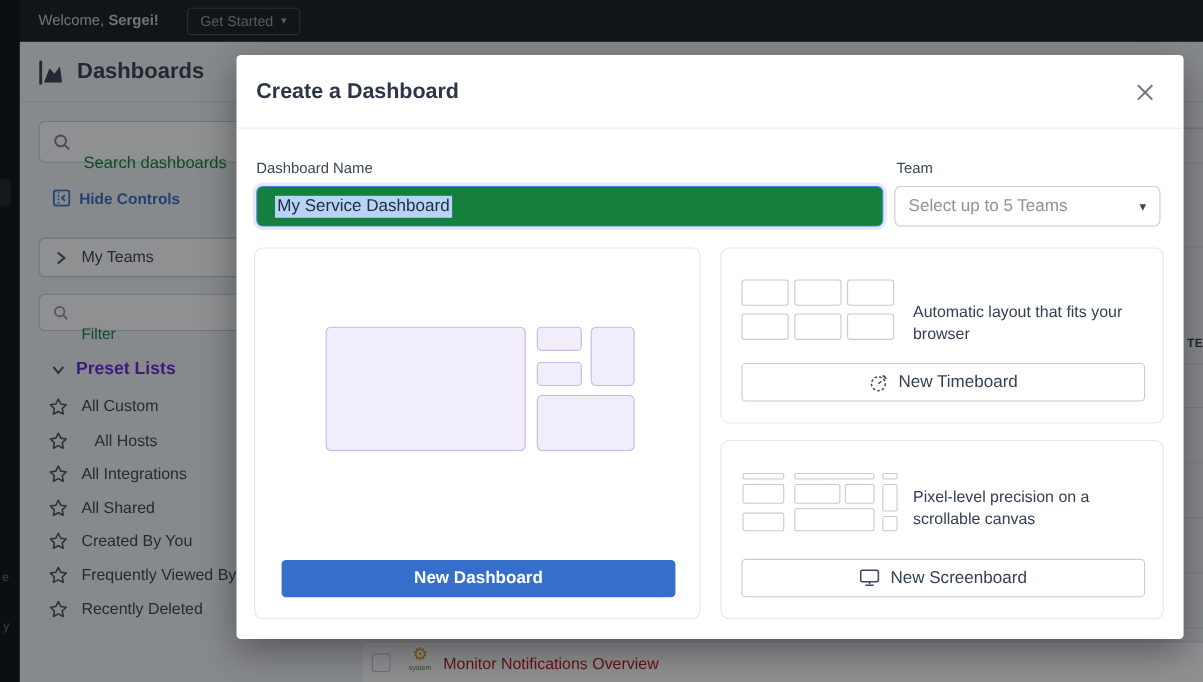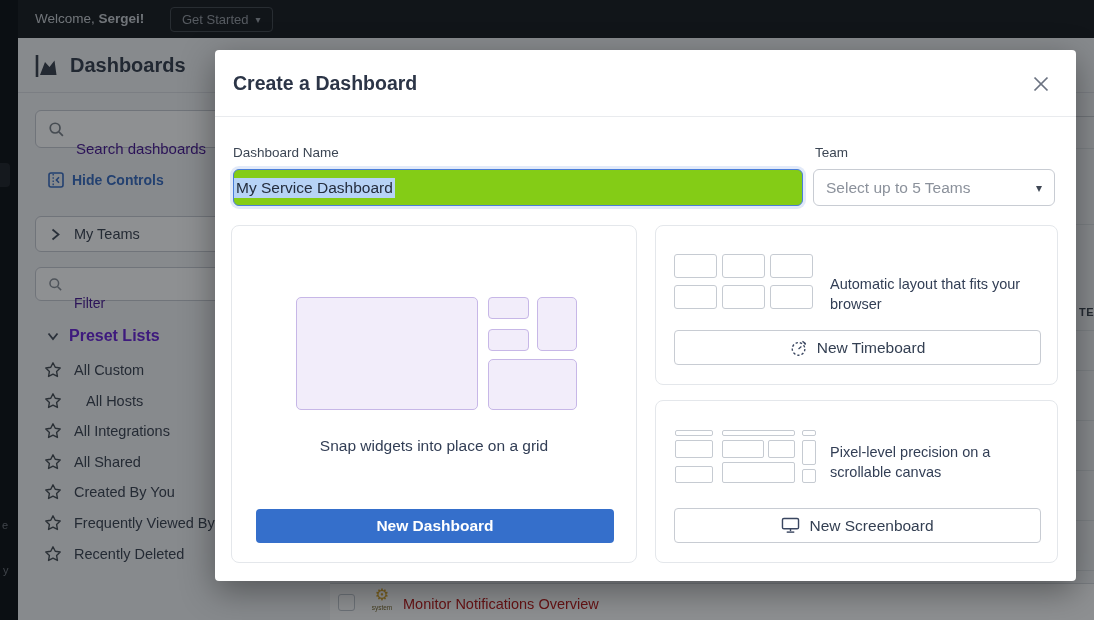--- a/index.html
+++ b/index.html
@@ -22,21 +22,21 @@
   .rail { left:0; top:0; width:18px; height:620px; background:#121418; z-index:2; }
   .rail-hl { left:0; top:163px; width:10px; height:24px; background:#24272c; border-radius:0 4px 4px 0; }
   .rail-frag { color:#70767d; font-size:11px; }
 
   .page-divider { height:1px; background:#dcdfe3; }
 
   .page-title-row { left:35px; top:54px; display:flex; align-items:center; gap:11px; }
   .page-title { font-size:20px; font-weight:600; color:#3a4250; }
 
   .sb-box { background:#fff; border:1px solid #c9cdd4; border-radius:6px; display:flex; align-items:center; }
-  .sb-placeholder { color:#4c1d95; font-size:15px;margin-top:38px; }
+  .sb-placeholder { color:#15803d; font-size:15px;margin-top:38px; }
   .hide-controls { left:48px; top:172px; display:flex; align-items:center; gap:8px; color:#3d6fc2; font-size:14px; font-weight:600; }
   .sb-row-label { font-size:14.5px; color:#3f4755; }
   .preset-header { left:46px; top:327px; display:flex; align-items:center; gap:9px; font-size:16px; font-weight:bold; color:#6d28d9;justify-content:center; }
   .preset-item { left:44px; display:flex; align-items:center; gap:12px; height:20px; }
   .preset-item span { font-size:14.5px; color:#3f4755; white-space:nowrap; }
 
   .tbl-line { background:#dfe2e6; height:1px; }
   .teams-header { left:1079px; top:306px; font-size:11px; font-weight:bold; letter-spacing:.5px; color:#3e4650; white-space:nowrap; }
   .bottom-row { left:330px; top:583px; width:764px; height:37px; background:#fff; border-top:1px solid #d8dbdf; }
   .checkbox { left:338px; top:594px; width:17px; height:17px; border:1.5px solid #c3c8cf; border-radius:3px; background:#fff; }
@@ -47,23 +47,23 @@
 
   
   .overlay { left:0; top:0; width:1094px; height:620px; background:rgba(5,8,14,0.45); z-index:5; }
   .modal { left:215px; top:50px; width:861px; height:531px; background:#fff; border-radius:4px;
     box-shadow:0 10px 34px rgba(0,0,0,.38); z-index:10; }
   .modal-title { position:absolute; left:18px; top:22px; font-size:19.5px; font-weight:600; color:#2c3547; }
   .modal-close { position:absolute; left:816px; top:24px; width:20px; height:20px; cursor:pointer; }
   .modal-hdr-divider { position:absolute; left:0; top:66px; width:861px; height:1px; background:#e9ebee; }
 
   .field-label { position:absolute; top:95px; font-size:13.5px; color:#3c4654; }
-  .name-input { position:absolute; left:18px; top:119px; width:570px; height:37px; background:#84cc16;
+  .name-input { position:absolute; left:18px; top:119px; width:570px; height:37px; background:#15803d;
     border:1.5px solid #4b7ed9; border-radius:6px; box-shadow:0 0 0 3px rgba(75,126,217,.16);
-    display:flex; align-items:center; padding:0 0; font-size:15.5px; color:#242d3d; }
+    display:flex; align-items:center; padding:0 16px; font-size:15.5px; color:#242d3d; }
   .name-input .sel { background:#b7d3f6; padding:1px 2px; }
   .team-select { position:absolute; left:598px; top:119px; width:242px; height:37px; background:#fff;
     border:1px solid #c8ccd3; border-radius:6px; display:flex; align-items:center; padding:0 12px; }
   .team-select .ph { color:#8b919b; font-size:15.5px; flex:1; }
   .team-select .caret { color:#3f4754; font-size:12px; }
 
   .card { position:absolute; background:#fff; border:1px solid #e4e7eb; border-radius:8px; }
   .grid-card { left:16px; top:175px; width:406px; height:338px; }
   .tb-card { left:440px; top:175px; width:403px; height:160px; }
   .sc-card { left:440px; top:350px; width:403px; height:163px; }
@@ -243,21 +243,20 @@
       <span class="ph">Select up to 5 Teams</span>
       <span class="caret">▾</span>
     </div>
 
     <div class="card grid-card">
       <div class="lav" style="left:64px; top:71px; width:182px; height:113px; border-radius:5px;"></div>
       <div class="lav" style="left:256px; top:71px; width:41px; height:22px; border-radius:4px;"></div>
       <div class="lav" style="left:256px; top:103px; width:41px; height:22px; border-radius:4px;"></div>
       <div class="lav" style="left:305px; top:71px; width:40px; height:54px; border-radius:5px;"></div>
       <div class="lav" style="left:256px; top:133px; width:89px; height:51px; border-radius:5px;"></div>
-      <div class="grid-caption">Snap widgets into place on a grid</div>
       <button class="primary-btn">New Dashboard</button>
     </div>
 
     <div class="card tb-card">
       <div class="mini-grid">
         <div class="mini-box"></div>
         <div class="mini-box"></div>
         <div class="mini-box"></div>
         <div class="mini-box"></div>
         <div class="mini-box"></div>

